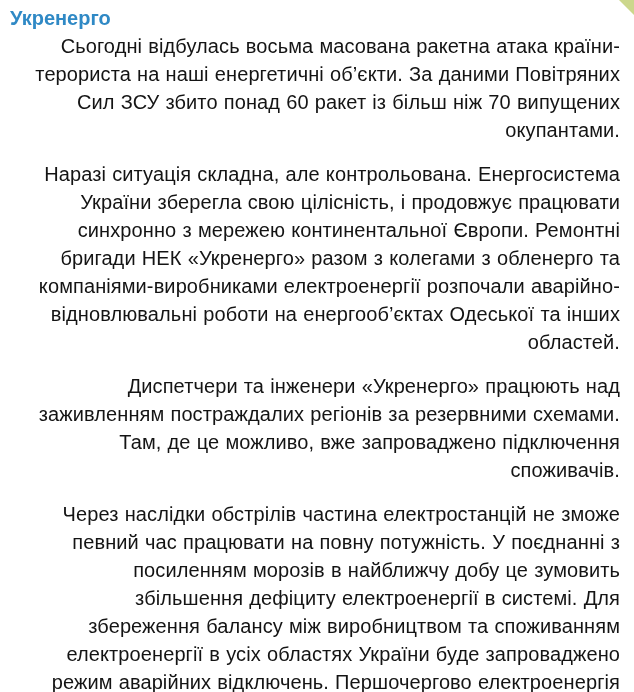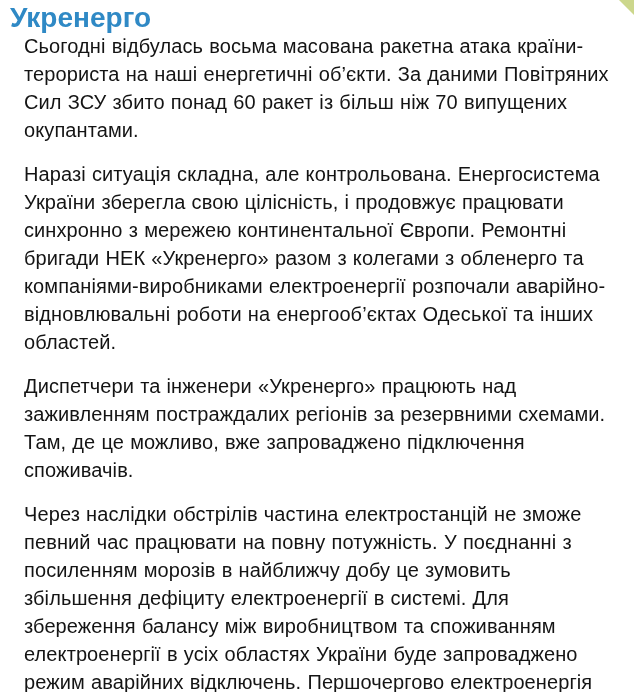--- a/index.html
+++ b/index.html
@@ -18,33 +18,34 @@
     overflow: hidden;
     position: relative;
   }
   .post {
     padding: 4px 14px 0 10px;
     width: 634px;
   }
   .channel-name {
     display: inline-block;
     color: var(--name-color);
-    font-size: 28px;
+    font-size: 20px;
     font-weight: 700;
     line-height: 28px;
     cursor: pointer;
     text-decoration: none;
   }
   .message-text p {
     margin: 0 0 16px 14px;
     color: var(--text-color);
     font-size: 20px;
     line-height: 28px;
     letter-spacing: 0.1px;
     word-spacing: 0.5px;
+    text-align: right;
   }
   .message-text p:last-child { margin-bottom: 0; }
   .corner-accent {
     position: absolute;
     top: 0;
     right: 0;
     width: 0;
     height: 0;
     border-right: 15px solid var(--corner-color);
     border-bottom: 15px solid transparent;

